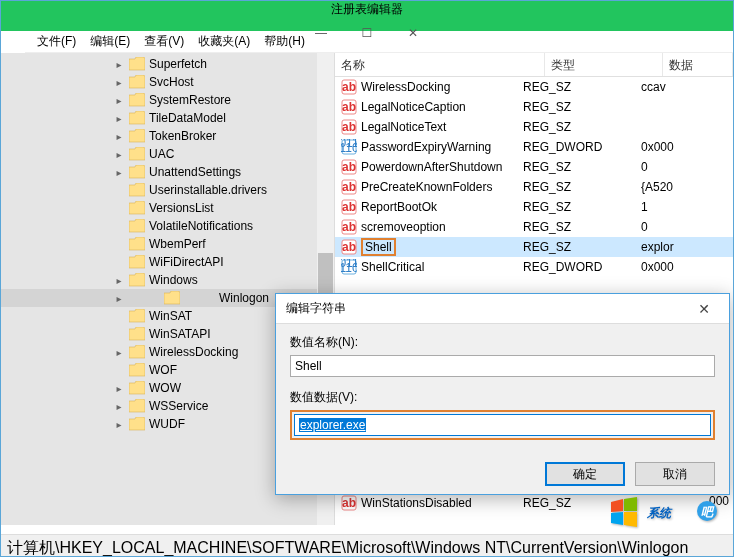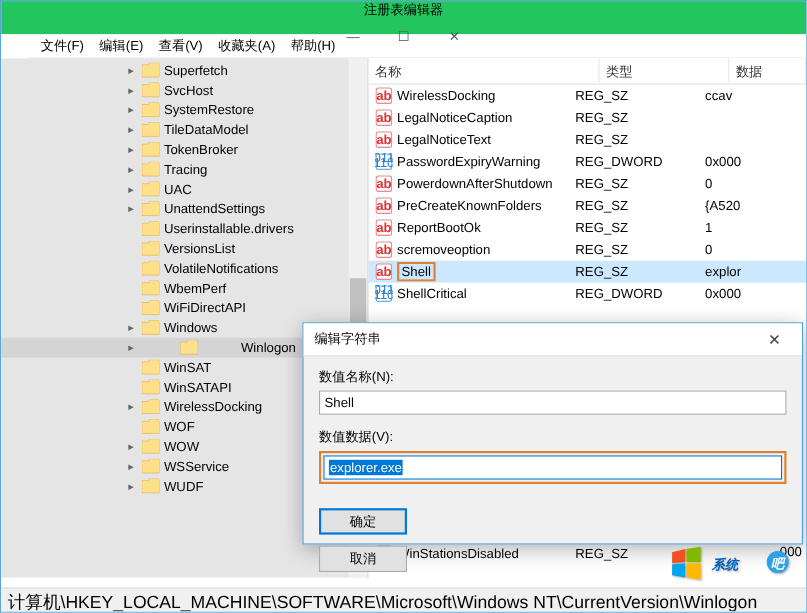--- a/index.html
+++ b/index.html
@@ -41,24 +41,24 @@
 .type-cell { width: 118px; }
 .data-cell { flex: 1; }
 .statusbar { position: absolute; bottom: 0; left: 0; right: 0; height: 22px; border-top: 1px solid #ddd; background: #f0f0f0; padding: 3px 6px; font-size: 16px; overflow: hidden; white-space: nowrap; }
 .dialog { position: absolute; left: 274px; top: 292px; width: 455px; height: 202px; background: #f0f0f0; border: 1px solid #4aa0de; box-shadow: 0 4px 18px rgba(0,0,0,0.3); z-index: 10; }
 .dlg-title { background: #fff; height: 30px; display: flex; align-items: center; padding: 0 10px; justify-content: space-between; border-bottom: 1px solid #ddd; gap: 13px; }
 .dlg-close { width: 30px; text-align: center; color: #444; font-size: 14px; }
 .dlg-body { padding: 10px 14px; }
 .dlg-label { font-size: 12px; margin-bottom: 4px; }
 .dlg-input { width: 100%; border: 1px solid #aaa; padding: 3px 4px; font-size: 12px; background: #fff; margin-bottom: 12px; }
 .dlg-input.sel { background: #fff; }
-.dlg-input.sel .seltext { background: #0078d7; color: #fff; padding: 0 1px; }
+.dlg-input.sel .seltext { background: #0078d7; color: #fff; padding: 0 1px; text-decoration: underline; }
 .dlg-input-wrap { border: 2px solid #e08030; padding: 2px; margin-bottom: 12px; }
 .dlg-input-wrap .dlg-input { margin-bottom: 0; border-color: #0078d7; }
-.dlg-btns { display: flex; gap: 10px; padding: 0 14px 12px; flex-direction: column; }
+.dlg-btns { display: flex; justify-content: flex-end; gap: 10px; padding: 0 14px 12px; }
 .dlg-btn { width: 80px; height: 24px; border: 1px solid #aaa; background: #e1e1e1; text-align: center; line-height: 22px; font-size: 12px; }
 .dlg-btn.primary { border: 2px solid #0078d7; line-height: 20px; }
 .watermark { position: absolute; right: 6px; bottom: 24px; z-index: 20; font-style: italic; font-weight: bold; color: #000000; pointer-events: none; }
 .watermark svg { filter: drop-shadow(1px 1px 1px rgba(0,0,0,0.3)); }
 </style>
 </head>
 <body>
 
 <div class="titlebar">
   <svg class="titlebar-icon" viewBox="0 0 16 16">
@@ -114,27 +114,20 @@
             <path d="M0 2 L6 2 L7 0 L15 0 L16 2 L16 13 L0 13 Z" fill="#ffe08a" stroke="#d9b354" stroke-width="0.6"></path>
           </svg>
           <span class="tree-label">TileDataModel</span>
         </div>
         <div class="tree-row">
           <span class="exp"></span>
           <svg class="folder-icon" viewBox="0 0 16 14">
             <path d="M0 2 L6 2 L7 0 L15 0 L16 2 L16 13 L0 13 Z" fill="#ffe08a" stroke="#d9b354" stroke-width="0.6"></path>
           </svg>
           <span class="tree-label">TokenBroker</span>
-        </div>
-        <div class="tree-row">
-          <span class="exp"></span>
-          <svg class="folder-icon" viewBox="0 0 16 14">
-            <path d="M0 2 L6 2 L7 0 L15 0 L16 2 L16 13 L0 13 Z" fill="#ffe08a" stroke="#d9b354" stroke-width="0.6"></path>
-          </svg>
-          <span class="tree-label">Tracing</span>
         </div>
         <div class="tree-row">
           <span class="exp"></span>
           <svg class="folder-icon" viewBox="0 0 16 14">
             <path d="M0 2 L6 2 L7 0 L15 0 L16 2 L16 13 L0 13 Z" fill="#ffe08a" stroke="#d9b354" stroke-width="0.6"></path>
           </svg>
           <span class="tree-label">UAC</span>
         </div>
         <div class="tree-row">
           <span class="exp"></span>

